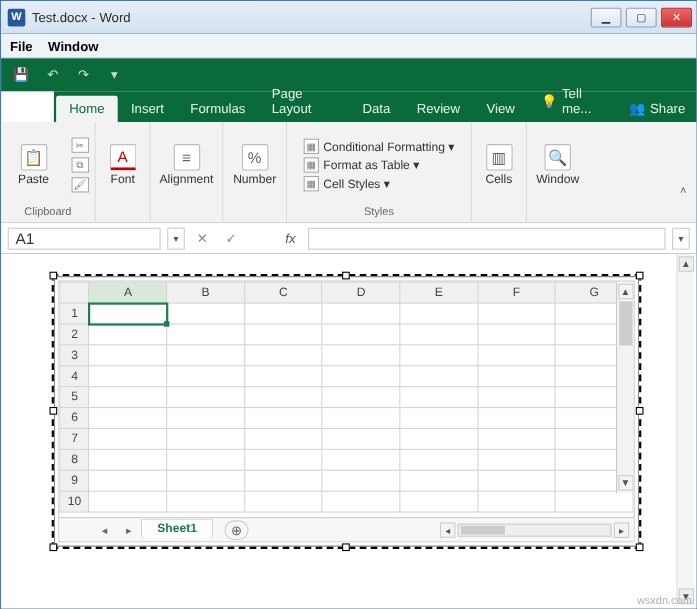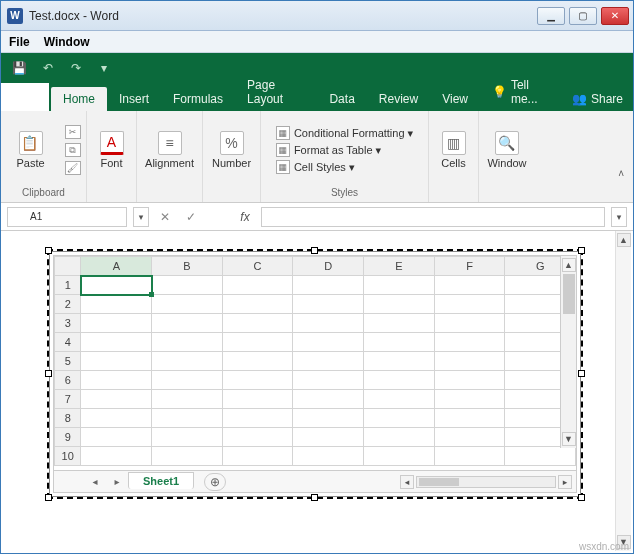--- a/index.html
+++ b/index.html
@@ -35,21 +35,21 @@
   .bigbtn { display:flex; flex-direction:column; align-items:center; gap:2px; width: 48px; }
   .bigbtn .icn { width:24px; height:24px; border:1px solid #bbb; background:#fff; display:flex; align-items:center; justify-content:center; font-size:14px; color:#666; border-radius:2px; }
   .bigbtn .lbl { font-size:11px; color:#333; }
   .styles-list { display:flex; flex-direction:column; gap:3px; font-size:11px; color:#333; }
   .styles-list div { display:flex; align-items:center; gap:4px; }
   .mini { width:14px; height:14px; border:1px solid #aaa; background:#fff; display:inline-flex; align-items:center; justify-content:center; font-size:9px; color:#777;}
   .collapse { position:absolute; right:10px; top: 168px; font-size:10px; color:#555; }
 
   
   .fbar { height: 28px; border-bottom:1px solid #ccc; display:flex; align-items:center; background:#fff; padding: 0 6px; gap:6px; }
-  .namebox { width: 120px; height: 20px; border:1px solid #ccc; padding:0 22px; display:flex; align-items:center; font-size:10px; background:#fff; }
+  .namebox { width: 139px; height: 20px; border:1px solid #ccc; padding:0 6px; display:flex; align-items:center; font-size:14px; background:#fff; }
   .fx { width:20px; text-align:center; color:#555; font-style:italic;margin-left:28px; }
   .fbar .icnbtn { width:20px; text-align:center; color:#888; }
   .formula-input { flex:1; height:20px; border:1px solid #ccc; background:#fff; }
   .dd { width:16px; height:20px; border:1px solid #ccc; display:flex; align-items:center; justify-content:center; color:#555; font-size:9px;}
 
   
   .docarea { flex:1; background:#fff; position:relative; overflow:hidden; }
   .page { position:relative; width:100%; height:100%; background:#fff; }
   .embed-frame { position:absolute; left:46px; top:18px; width:536px; height:250px; border: 2px dashed #000; padding:0; box-shadow: inset 0 0 0 1px #888; }
   .handle { position:absolute; width:7px; height:7px; background:#fff; border:1px solid #000; }

